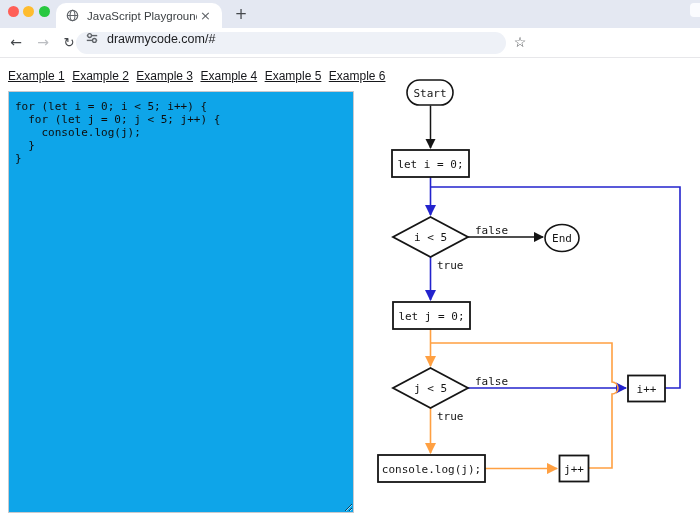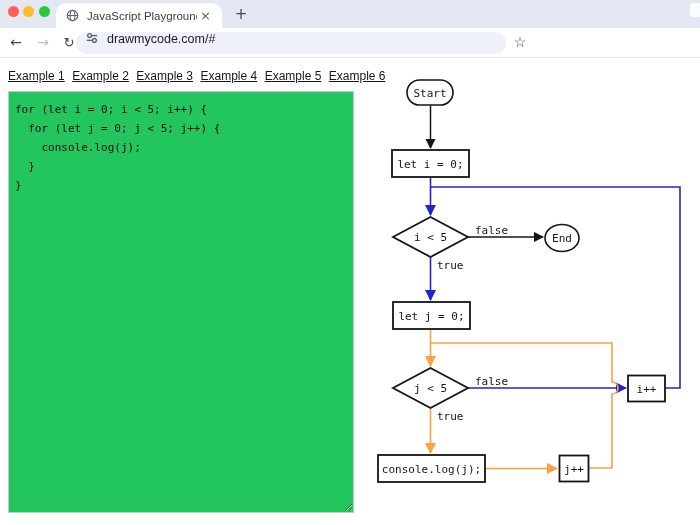--- a/index.html
+++ b/index.html
@@ -44,23 +44,23 @@
   .ext-gray .inner { position:absolute; left:3px; top:3px; width:6px; height:9px; background:#7d8186; border-radius:1px; }
   .puzzle { position:absolute; left:604px; top:32px; width:17px; height:17px; display:flex; }
   .tdiv { position:absolute; left:630px; top:36px; width:1px; height:15px; background:#d4d5d9; }
   .sidepanel { position:absolute; left:640px; top:35px; width:16px; height:14px; display:flex; }
   .avatar { position:absolute; left:663px; top:30px; width:19px; height:19px; border-radius:50%; overflow:hidden; display:flex; }
 
   
   .content { position:absolute; left:0; top:58px; width:700px; height:467px; background:#fff; }
   .examples { position:absolute; left:8px; top:8px; white-space:nowrap; }
   .examples a { font-size:12px; color:#17181c; text-decoration:underline; margin-right:3px; }
-  .code { position:absolute; left:8px; top:33px; width:346px; height:422px; background:#22c55e;
+  .code { position:absolute; left:8px; top:33px; width:346px; height:422px; background:#0ea5e9;
           border:1px solid #c9c9cd; font-family:"DejaVu Sans Mono", monospace; font-size:11px;
-          line-height:19px; color:#0d0d0d; padding:8px 6px; resize:both; outline:none; }
+          line-height:13px; color:#0d0d0d; padding:8px 6px; resize:both; outline:none; }
   .flow { position:absolute; left:355px; top:2px; width:345px; height:465px; }
   .flow text { font-family:"DejaVu Sans Mono", monospace; font-size:11px; fill:#151515; }
 </style>
 </head>
 <body>
 
 <div class="window">
 
   <div class="tabstrip">
     <span class="light l1" style="background-color: rgb(255, 95, 87);"></span>

